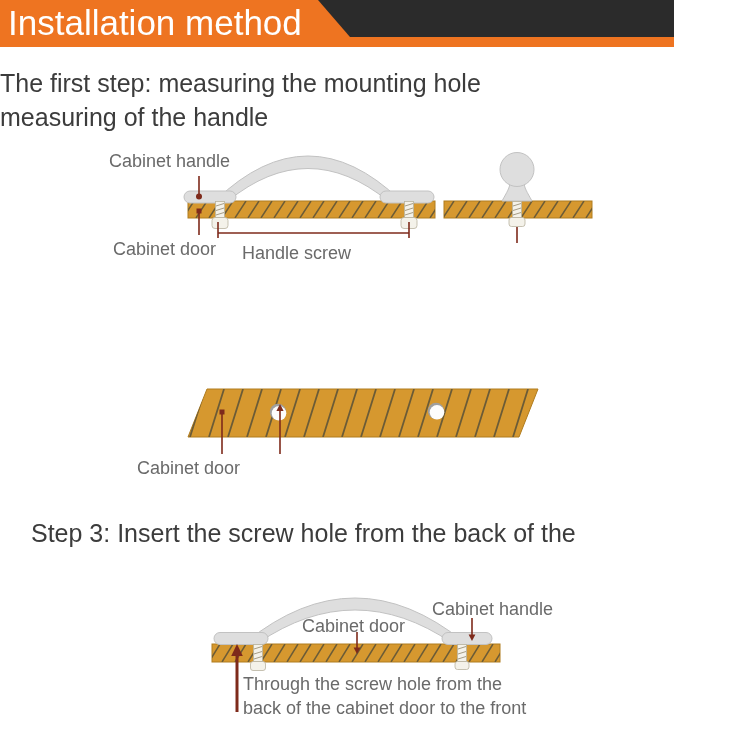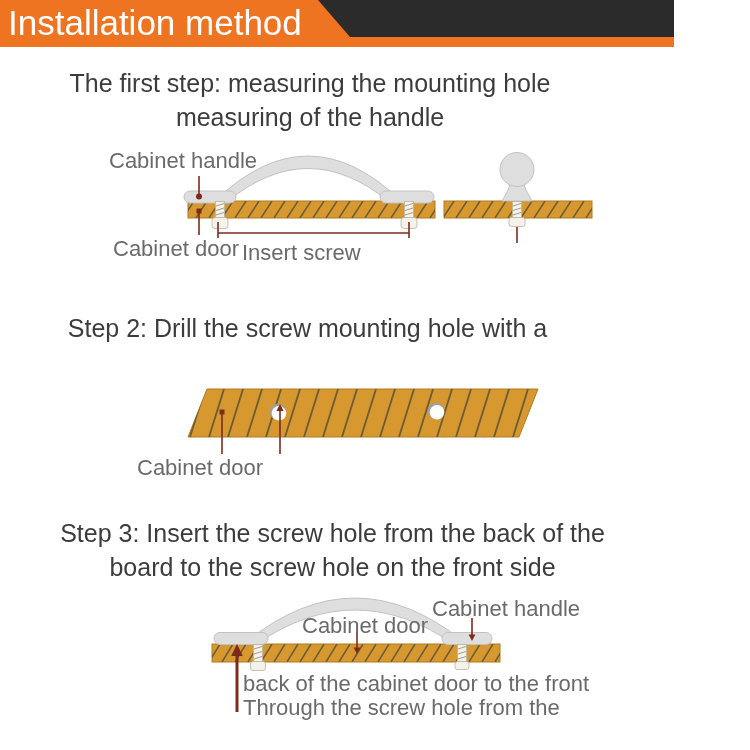--- a/index.html
+++ b/index.html
@@ -6,26 +6,26 @@
   .page{
     position:relative;width:674px;height:750px;overflow:hidden;background:#ffffff;
     font-family:"Liberation Sans", sans-serif;
   }
   
   .hdr-bar{position:absolute;left:0;top:0;width:750px;height:47px;background:var(--orange);}
   .hdr-corner{position:absolute;left:0;top:0;width:750px;height:37px;background:var(--corner-dark);
     clip-path:polygon(318px 0px,750px 0px,750px 37px,350px 37px);}
   .hdr-title{position:absolute;left:8px;top:0;height:47px;line-height:46px;font-size:35px;color:#ffffff;white-space:nowrap;}
   
-  .heading{position:absolute;text-align:center;font-size:25px;line-height:34px;color:var(--heading-text);}
+  .heading{position:absolute;font-size:25px;line-height:34px;color:var(--heading-text);}
   .heading.h1{left:0;top:66px;width:620px;}
   .heading.h2{left:0;top:311px;width:615px;}
-  .heading.h3{left:20px;top:516px;width:625px;}
-  
-  .lbl{position:absolute;font-size:22px;line-height:26px;color:var(--label-text);white-space:nowrap;}
+  .heading.h3{left:31px;top:516px;width:625px;}
+  
+  .lbl{position:absolute;font-size:18px;line-height:26px;color:var(--label-text);white-space:nowrap;}
   .lbl.s1-handle{left:109px;top:148px;}
   .lbl.s1-door{left:113px;top:236px;}
   .lbl.s1-dist{left:242px;top:240px;}
   .lbl.s1-single{left:473px;top:244px;}
   .lbl.s2-door{left:137px;top:455px;}
   .lbl.s2-dist{left:268px;top:455px;}
   .lbl.s3-handle{left:432px;top:596px;}
   .lbl.s3-door{left:302px;top:613px;}
   .lbl.s3-through{left:243px;top:672px;line-height:24px;}
   
@@ -193,32 +193,30 @@
     </g>
   </svg>
 
   <div class="heading h1">
     <div>The first step: measuring the mounting hole</div>
     <div>measuring of the handle</div>
   </div>
   <div class="lbl s1-handle">Cabinet handle</div>
   <div class="lbl s1-door">Cabinet door</div>
   <div class="lbl s1-dist">
-    <div>Insert screw</div>
+    <div>Handle screw</div>
   </div>
 
   <div class="heading h2">
-    <div>Step 2: Drill the screw mounting hole with a</div>
   </div>
   <div class="lbl s2-door">Cabinet door</div>
 
   <div class="heading h3">
     <div>Step 3: Insert the screw hole from the back of the</div>
-    <div>board to the screw hole on the front side</div>
   </div>
   <div class="lbl s3-handle">Cabinet handle</div>
   <div class="lbl s3-door">Cabinet door</div>
   <div class="lbl s3-through">
+    <div>Through the screw hole from the</div>
     <div>back of the cabinet door to the front</div>
-    <div>Through the screw hole from the</div>
   </div>
 
 </div>
 
 </body></html>

